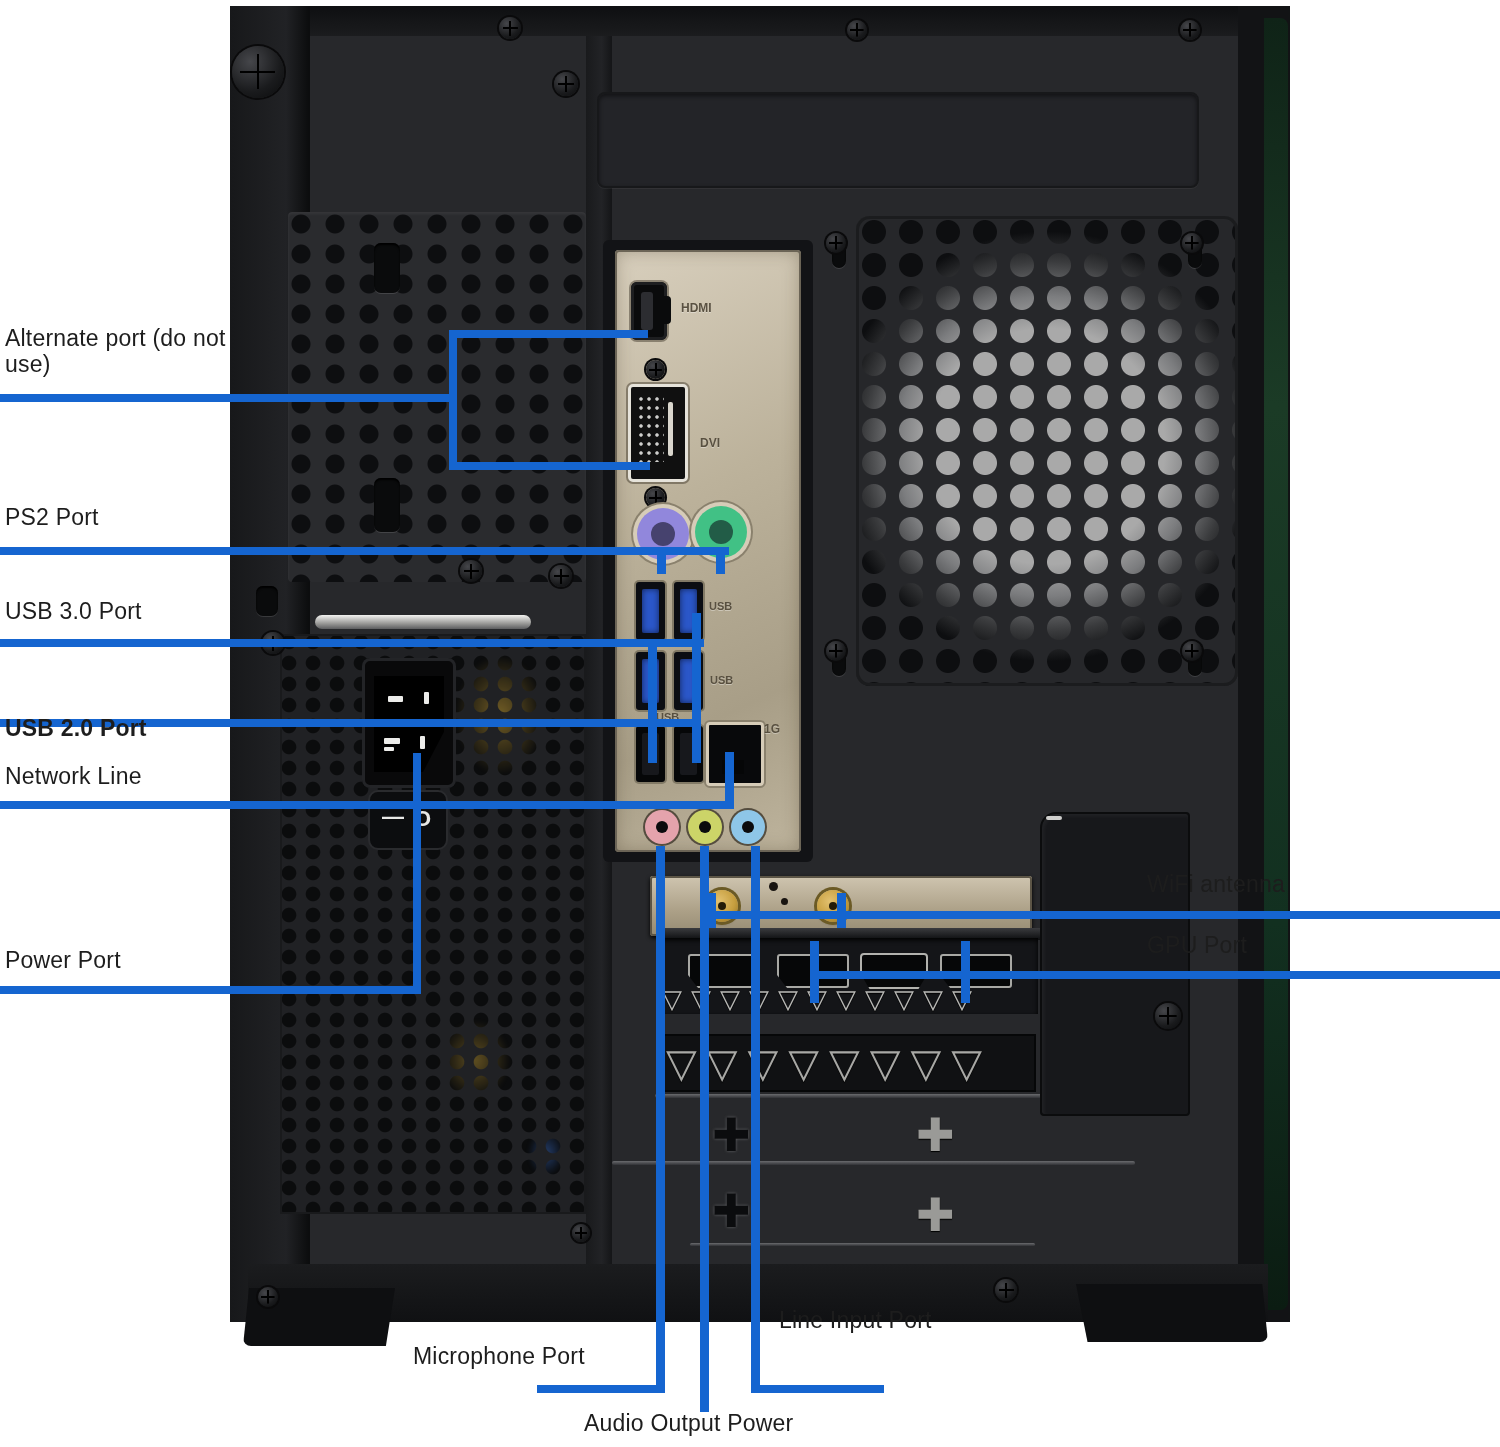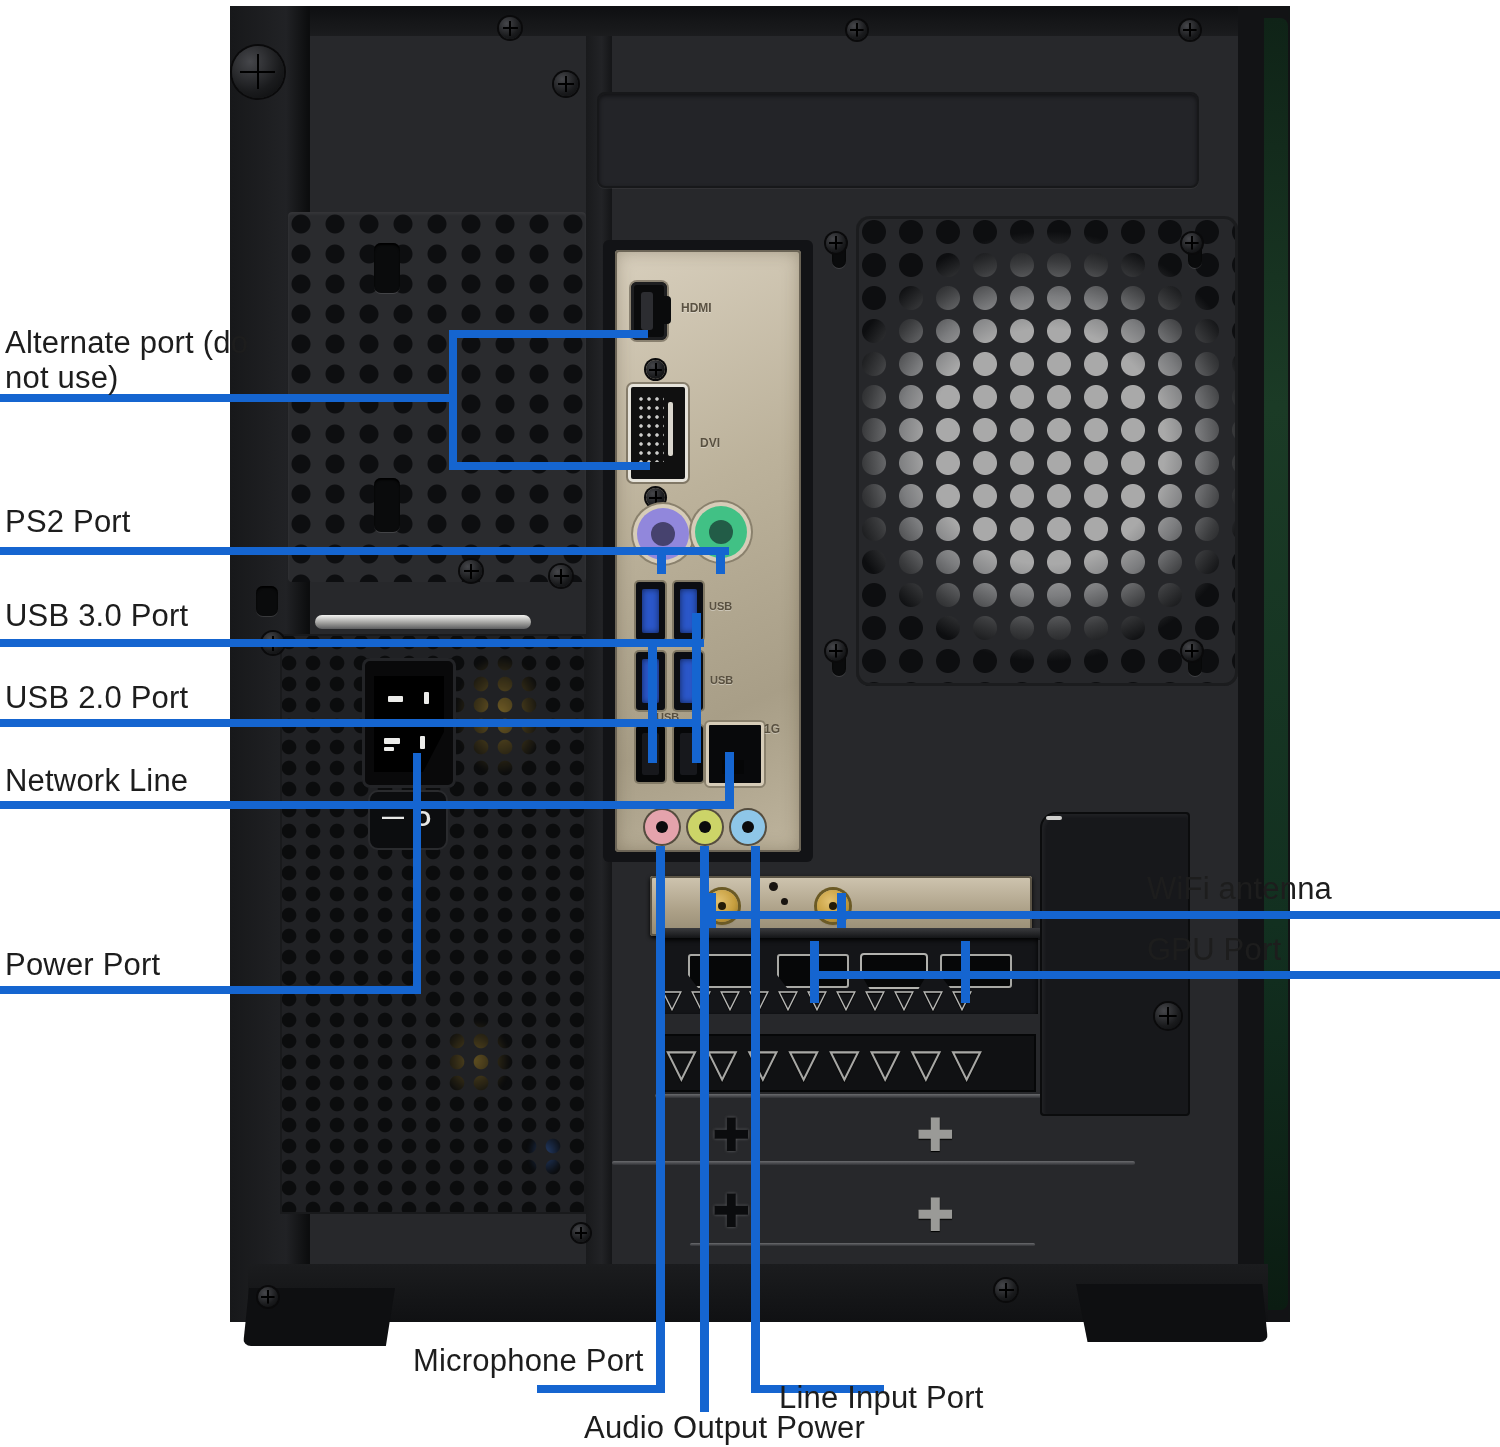--- a/index.html
+++ b/index.html
@@ -97,21 +97,21 @@
   
   .inlet{left:362px;top:658px;width:94px;height:130px;background:#09090a;border-radius:8px;
     box-shadow:inset 0 0 0 3px #232427;}
   .inlet-inner{left:374px;top:676px;width:70px;height:96px;background:#000;
     clip-path:polygon(0 0,100% 0,100% 58%,70% 100%,0 100%);}
   .pin{background:#ececea;border-radius:1px;}
   .pswitch{left:368px;top:790px;width:76px;height:56px;background:#0c0d0f;border:2px solid #2a2b2e;border-radius:10px;}
   .sw-mark{color:#e8e8e6;font-size:22px;font-weight:bold;}
   
   .bl{background:var(--annotation-blue);}
-  .lbl{color:var(--label-ink);font-size:31px;line-height:1.12;letter-spacing:.2px;}
+  .lbl{color:var(--label-ink);font-size:23px;line-height:1.12;letter-spacing:.2px;}
   .r{text-align:left;}
 </style>
 </head>
 <body>
 
 <div class="stage">
 
   <div class="abs case-body"></div>
   <div class="abs main-panel"></div>
   <div class="abs case-top"></div>
@@ -281,22 +281,22 @@
 
   <div class="abs bl" style="left:656px;top:846px;width:9px;height:547px;"></div>
   <div class="abs bl" style="left:537px;top:1385px;width:128px;height:8px;"></div>
   <div class="abs bl" style="left:700px;top:846px;width:9px;height:566px;"></div>
   <div class="abs bl" style="left:751px;top:846px;width:9px;height:547px;"></div>
   <div class="abs bl" style="left:751px;top:1385px;width:133px;height:8px;"></div>
 
   <div class="abs lbl" style="left:5px;top:326px;width:252px;">Alternate port (do not use)</div>
   <div class="abs lbl" style="left:5px;top:505px;">PS2 Port</div>
   <div class="abs lbl" style="left:5px;top:599px;">USB 3.0 Port</div>
-  <div class="abs lbl" style="left:5px;top:681px;">USB 2.0 Port</div>
+  <div class="abs lbl" style="left:5px;top:716px;font-weight:bold;">USB 2.0 Port</div>
   <div class="abs lbl" style="left:5px;top:764px;">Network Line</div>
   <div class="abs lbl" style="left:5px;top:948px;">Power Port</div>
   <div class="abs lbl r" style="left:1147px;top:872px;width:350px;">WiFi antenna</div>
   <div class="abs lbl r" style="left:1147px;top:933px;width:350px;">GPU Port</div>
   <div class="abs lbl" style="left:413px;top:1344px;">Microphone Port</div>
-  <div class="abs lbl" style="left:779px;top:1381px;">Line Input Port</div>
+  <div class="abs lbl" style="left:779px;top:1308px;">Line Input Port</div>
   <div class="abs lbl" style="left:584px;top:1411px;">Audio Output Power</div>
 
 </div>
 
 </body></html>

